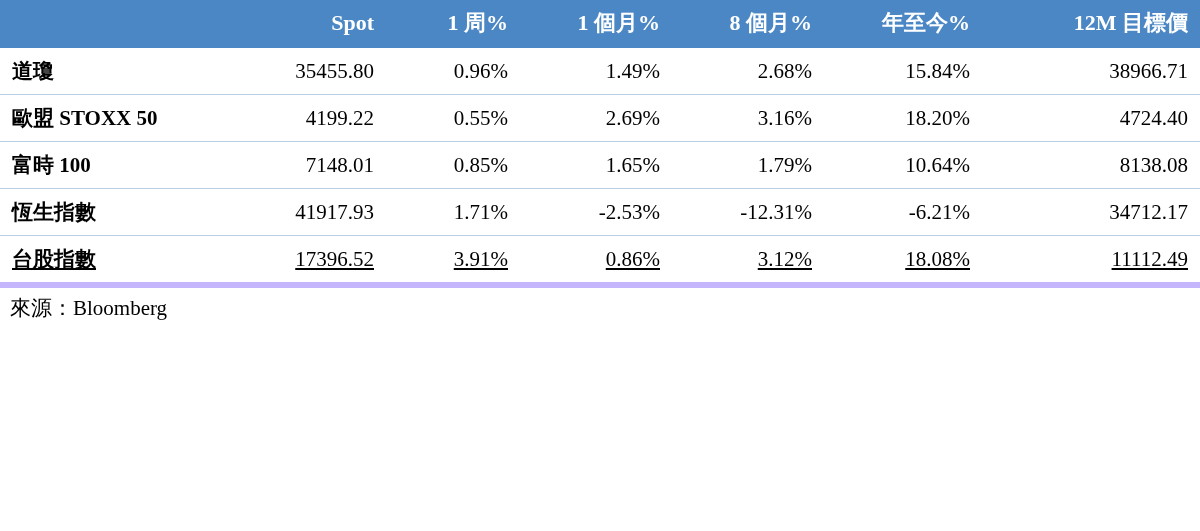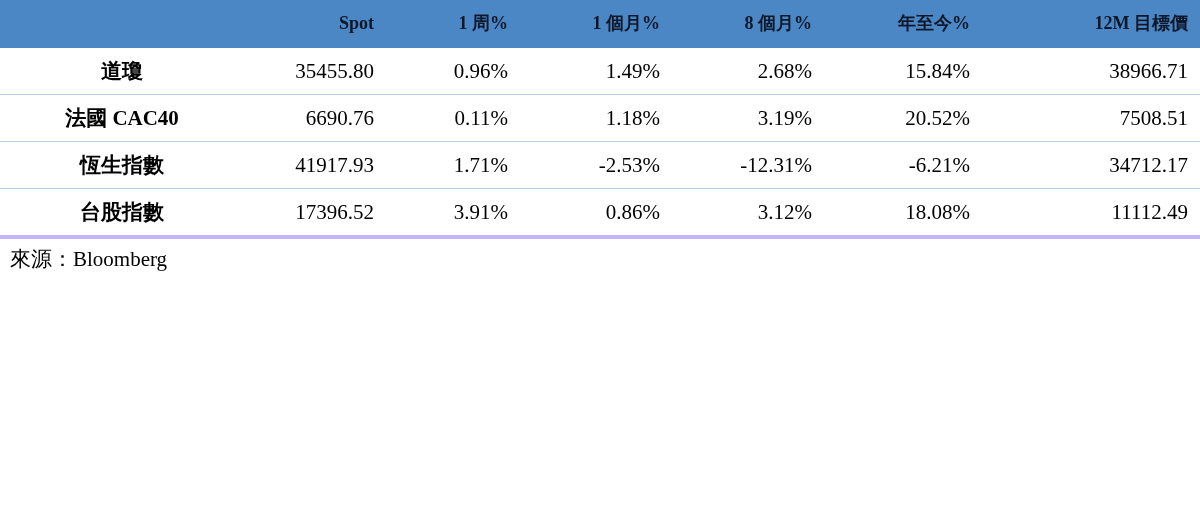--- a/index.html
+++ b/index.html
@@ -18,49 +18,50 @@
     box-sizing: border-box;
     padding: 0;
   }
   table.market-table {
     width: 1200px;
     border-collapse: collapse;
     table-layout: fixed;
   }
   table.market-table thead th {
     background: #4A87C4;
-    color: #0f172a;
+    color: #ffffff;
     font-weight: bold;
-    font-size: 18px;
+    font-size: 22px;
     text-align: right;
     padding: 6px 12px 8px 8px;
     height: 34px;
     vertical-align: middle;
     border: none;
   }
   table.market-table thead th.label-col {
     text-align: left;
   }
   table.market-table tbody td {
     font-size: 21px;
     padding: 9px 12px 9px 8px;
     text-align: right;
     border-bottom: 1px solid #b9cfe4;
     height: 28px;
     vertical-align: middle;
     color: #000000;
     white-space: nowrap;
   }
   table.market-table tbody tr:last-child td {
-    border-bottom: 4px solid #c4b5fd;
+    border-bottom: 6px solid #c4b5fd;
+    text-decoration: underline;
   }
   table.market-table tbody td.label-col {
-    text-align: center;
+    text-align: left;
     font-weight: bold;
-    padding-left: 4px;
+    padding-left: 12px;
   }
   .source {
     font-size: 21px;
     color: #000000;
     padding: 6px 0 0 10px;
     font-family: "Liberation Serif", serif;
   }
   col.c0 { width: 252px; }
   col.c1 { width: 134px; }
   col.c2 { width: 134px; }
@@ -98,27 +99,36 @@
       <tr>
         <td class="label-col">道瓊</td>
         <td>35455.80</td>
         <td>0.96%</td>
         <td>1.49%</td>
         <td>2.68%</td>
         <td>15.84%</td>
         <td>38966.71</td>
       </tr>
       <tr>
-        <td class="label-col">法國 CAC40</td>
-        <td>6690.76</td>
-        <td>0.11%</td>
-        <td>1.18%</td>
-        <td>3.19%</td>
-        <td>20.52%</td>
-        <td>7508.51</td>
+        <td class="label-col">歐盟 STOXX 50</td>
+        <td>4199.22</td>
+        <td>0.55%</td>
+        <td>2.69%</td>
+        <td>3.16%</td>
+        <td>18.20%</td>
+        <td>4724.40</td>
+      </tr>
+      <tr>
+        <td class="label-col">富時 100</td>
+        <td>7148.01</td>
+        <td>0.85%</td>
+        <td>1.65%</td>
+        <td>1.79%</td>
+        <td>10.64%</td>
+        <td>8138.08</td>
       </tr>
       <tr>
         <td class="label-col">恆生指數</td>
         <td>41917.93</td>
         <td>1.71%</td>
         <td>-2.53%</td>
         <td>-12.31%</td>
         <td>-6.21%</td>
         <td>34712.17</td>
       </tr>

